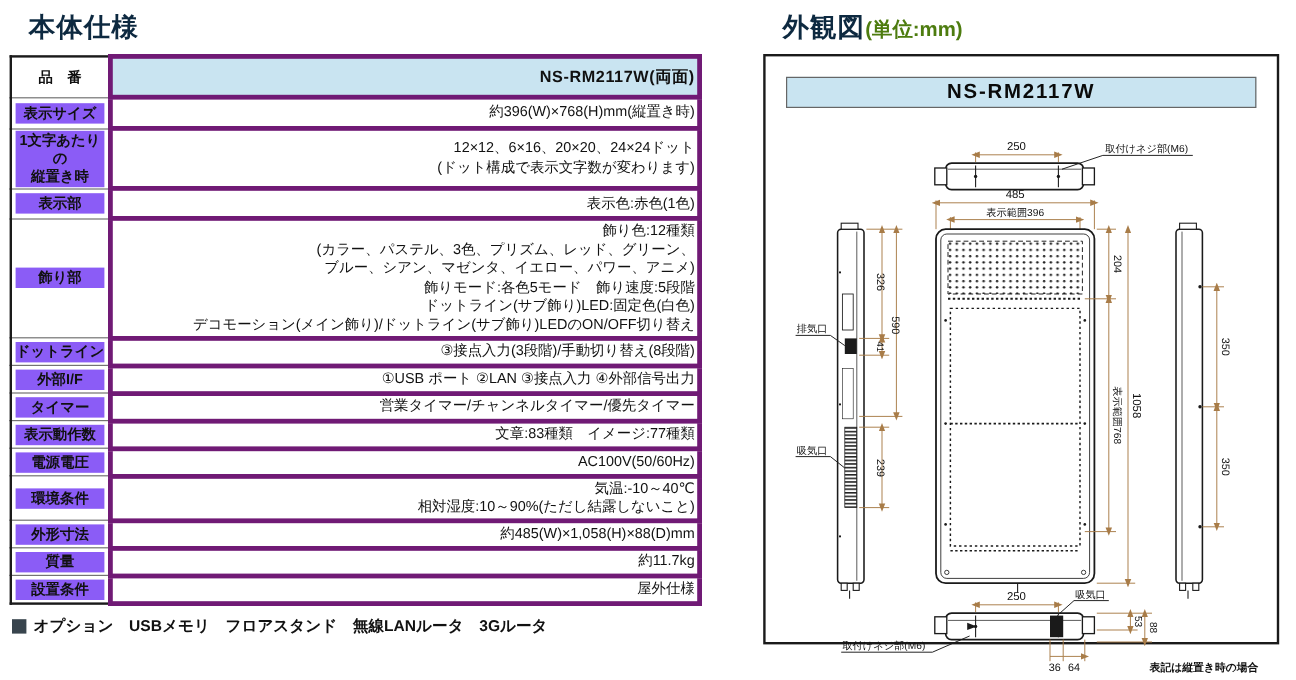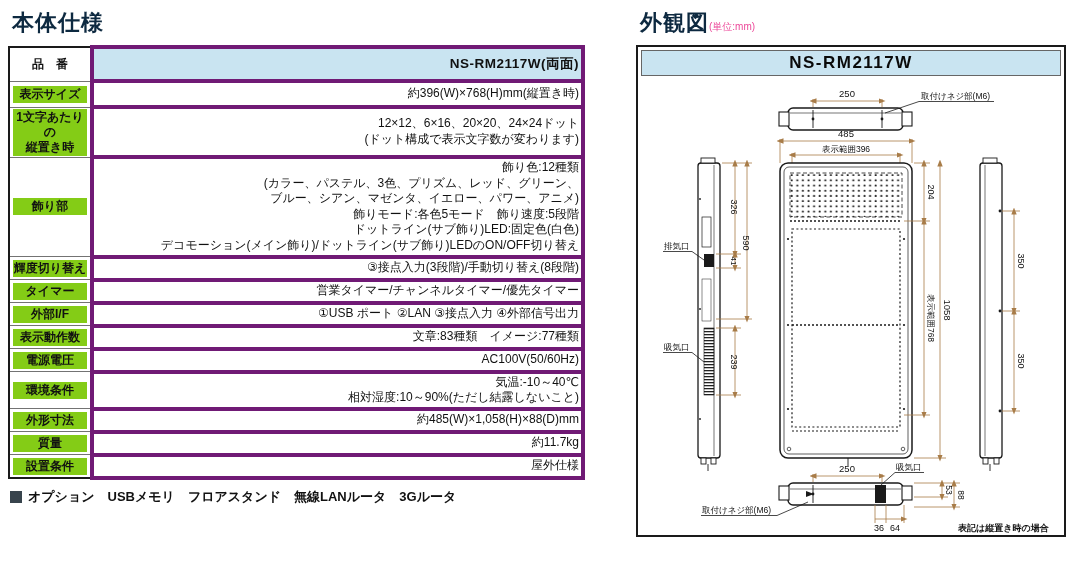--- a/index.html
+++ b/index.html
@@ -4,52 +4,52 @@
 <style>
   html,body{margin:0;padding:0;}
   body{
     width:1080px;height:567px;position:relative;background:#ffffff;
     font-family:"Liberation Sans","DejaVu Sans",sans-serif;color:#111;
     overflow:hidden;
   }
   
   .left-col{position:absolute;left:8px;top:6px;width:600px;}
   .sec-title{
-    font-size:22px;font-weight:bold;color:#0d2940;margin:2px 0 7px 4px;
+    font-size:22px;font-weight:bold;color:#0d2940;margin:2px 0 7px 16px;
     letter-spacing:1px;
   }
-  .sec-title .unit{font-size:10px;color:#ec4899;font-weight:normal;letter-spacing:0;}
+  .sec-title .unit{font-size:17px;color:#4d7c0f;font-weight:bold;letter-spacing:0;}
   .spec-table{
     border-collapse:collapse;table-layout:fixed;width:577px;
     border:2px solid #1a1a1a;font-size:12px;
   }
   .spec-table th{
     width:78px;border:1px solid #737373;font-weight:bold;
     padding:1px 1px;vertical-align:middle;font-size:12px;line-height:1.25;
   }
   .spec-table td{
     border:4px solid #701a75;text-align:right;vertical-align:middle;
     padding:1px 2px;white-space:pre-line;line-height:1.3;
   }
-  .band{display:block;background:#84cc16;margin:0 2px;padding:1px 0;}
+  .band{display:block;background:#8b5cf6;margin:0 2px;padding:1px 0;}
   tr.model-row td{
     background:#c9e4f1;font-weight:bold;font-size:13.5px;letter-spacing:.5px;
   }
   tr.r1{height:34px} tr.r2{height:26px} tr.r3{height:24px} tr.r4{height:35px}
   tr.r5{height:25px} tr.r6{height:96px} tr.rs{height:23px} tr.r13{height:37px}
   .options-line{margin:8px 0 0 2px;font-size:13px;font-weight:bold;display:flex;align-items:center;}
   .opt-square{width:12px;height:12px;background:#38444d;display:inline-block;margin-right:6px;}
   
   .right-col{position:absolute;left:636px;top:6px;width:438px;}
   .panel{
     width:430px;height:492px;border:2px solid #1a1a1a;background:#fff;
     box-sizing:border-box;
   }
   .panel-header{
-    margin:3px;border:1px solid #666;background:#c9e4f1;
+    margin:17px;border:1px solid #666;background:#c9e4f1;
     font-size:17px;font-weight:bold;text-align:center;letter-spacing:1.5px;
     padding:2px 0;color:#0a0a0a;
   }
   .panel svg{display:block;}
   svg text{font-family:"Liberation Sans","DejaVu Sans",sans-serif;fill:#111;}
 </style>
 </head>
 <body>
 
 <div class="left-col">
@@ -67,49 +67,55 @@
           </th>
       <td>約396(W)×768(H)mm(縦置き時)</td>
     </tr>
     <tr class="r4">
       <th>
             <span class="band" style="white-space:pre-line">1文字あたりの
 縦置き時</span>
           </th>
       <td>12×12、6×16、20×20、24×24ドット
 (ドット構成で表示文字数が変わります)</td>
+    </tr>
+    <tr class="r5">
+      <th>
+            <span class="band">表示部</span>
+          </th>
+      <td>表示色:赤色(1色)</td>
     </tr>
     <tr class="r6">
       <th>
             <span class="band">飾り部</span>
           </th>
       <td>飾り色:12種類
 (カラー、パステル、3色、プリズム、レッド、グリーン、
 ブルー、シアン、マゼンタ、イエロー、パワー、アニメ)
 飾りモード:各色5モード　飾り速度:5段階
 ドットライン(サブ飾り)LED:固定色(白色)
 デコモーション(メイン飾り)/ドットライン(サブ飾り)LEDのON/OFF切り替え</td>
     </tr>
     <tr class="rs">
       <th>
-            <span class="band">輝度切り替え</span>
+            <span class="band">ドットライン</span>
           </th>
       <td>③接点入力(3段階)/手動切り替え(8段階)</td>
     </tr>
     <tr class="rs">
       <th>
+            <span class="band">外部I/F</span>
+          </th>
+      <td>①USB ポート ②LAN ③接点入力 ④外部信号出力</td>
+    </tr>
+    <tr class="rs">
+      <th>
             <span class="band">タイマー</span>
           </th>
       <td>営業タイマー/チャンネルタイマー/優先タイマー</td>
-    </tr>
-    <tr class="rs">
-      <th>
-            <span class="band">外部I/F</span>
-          </th>
-      <td>①USB ポート ②LAN ③接点入力 ④外部信号出力</td>
     </tr>
     <tr class="rs">
       <th>
             <span class="band">表示動作数</span>
           </th>
       <td>文章:83種類　イメージ:77種類</td>
     </tr>
     <tr class="rs">
       <th>
             <span class="band">電源電圧</span>

